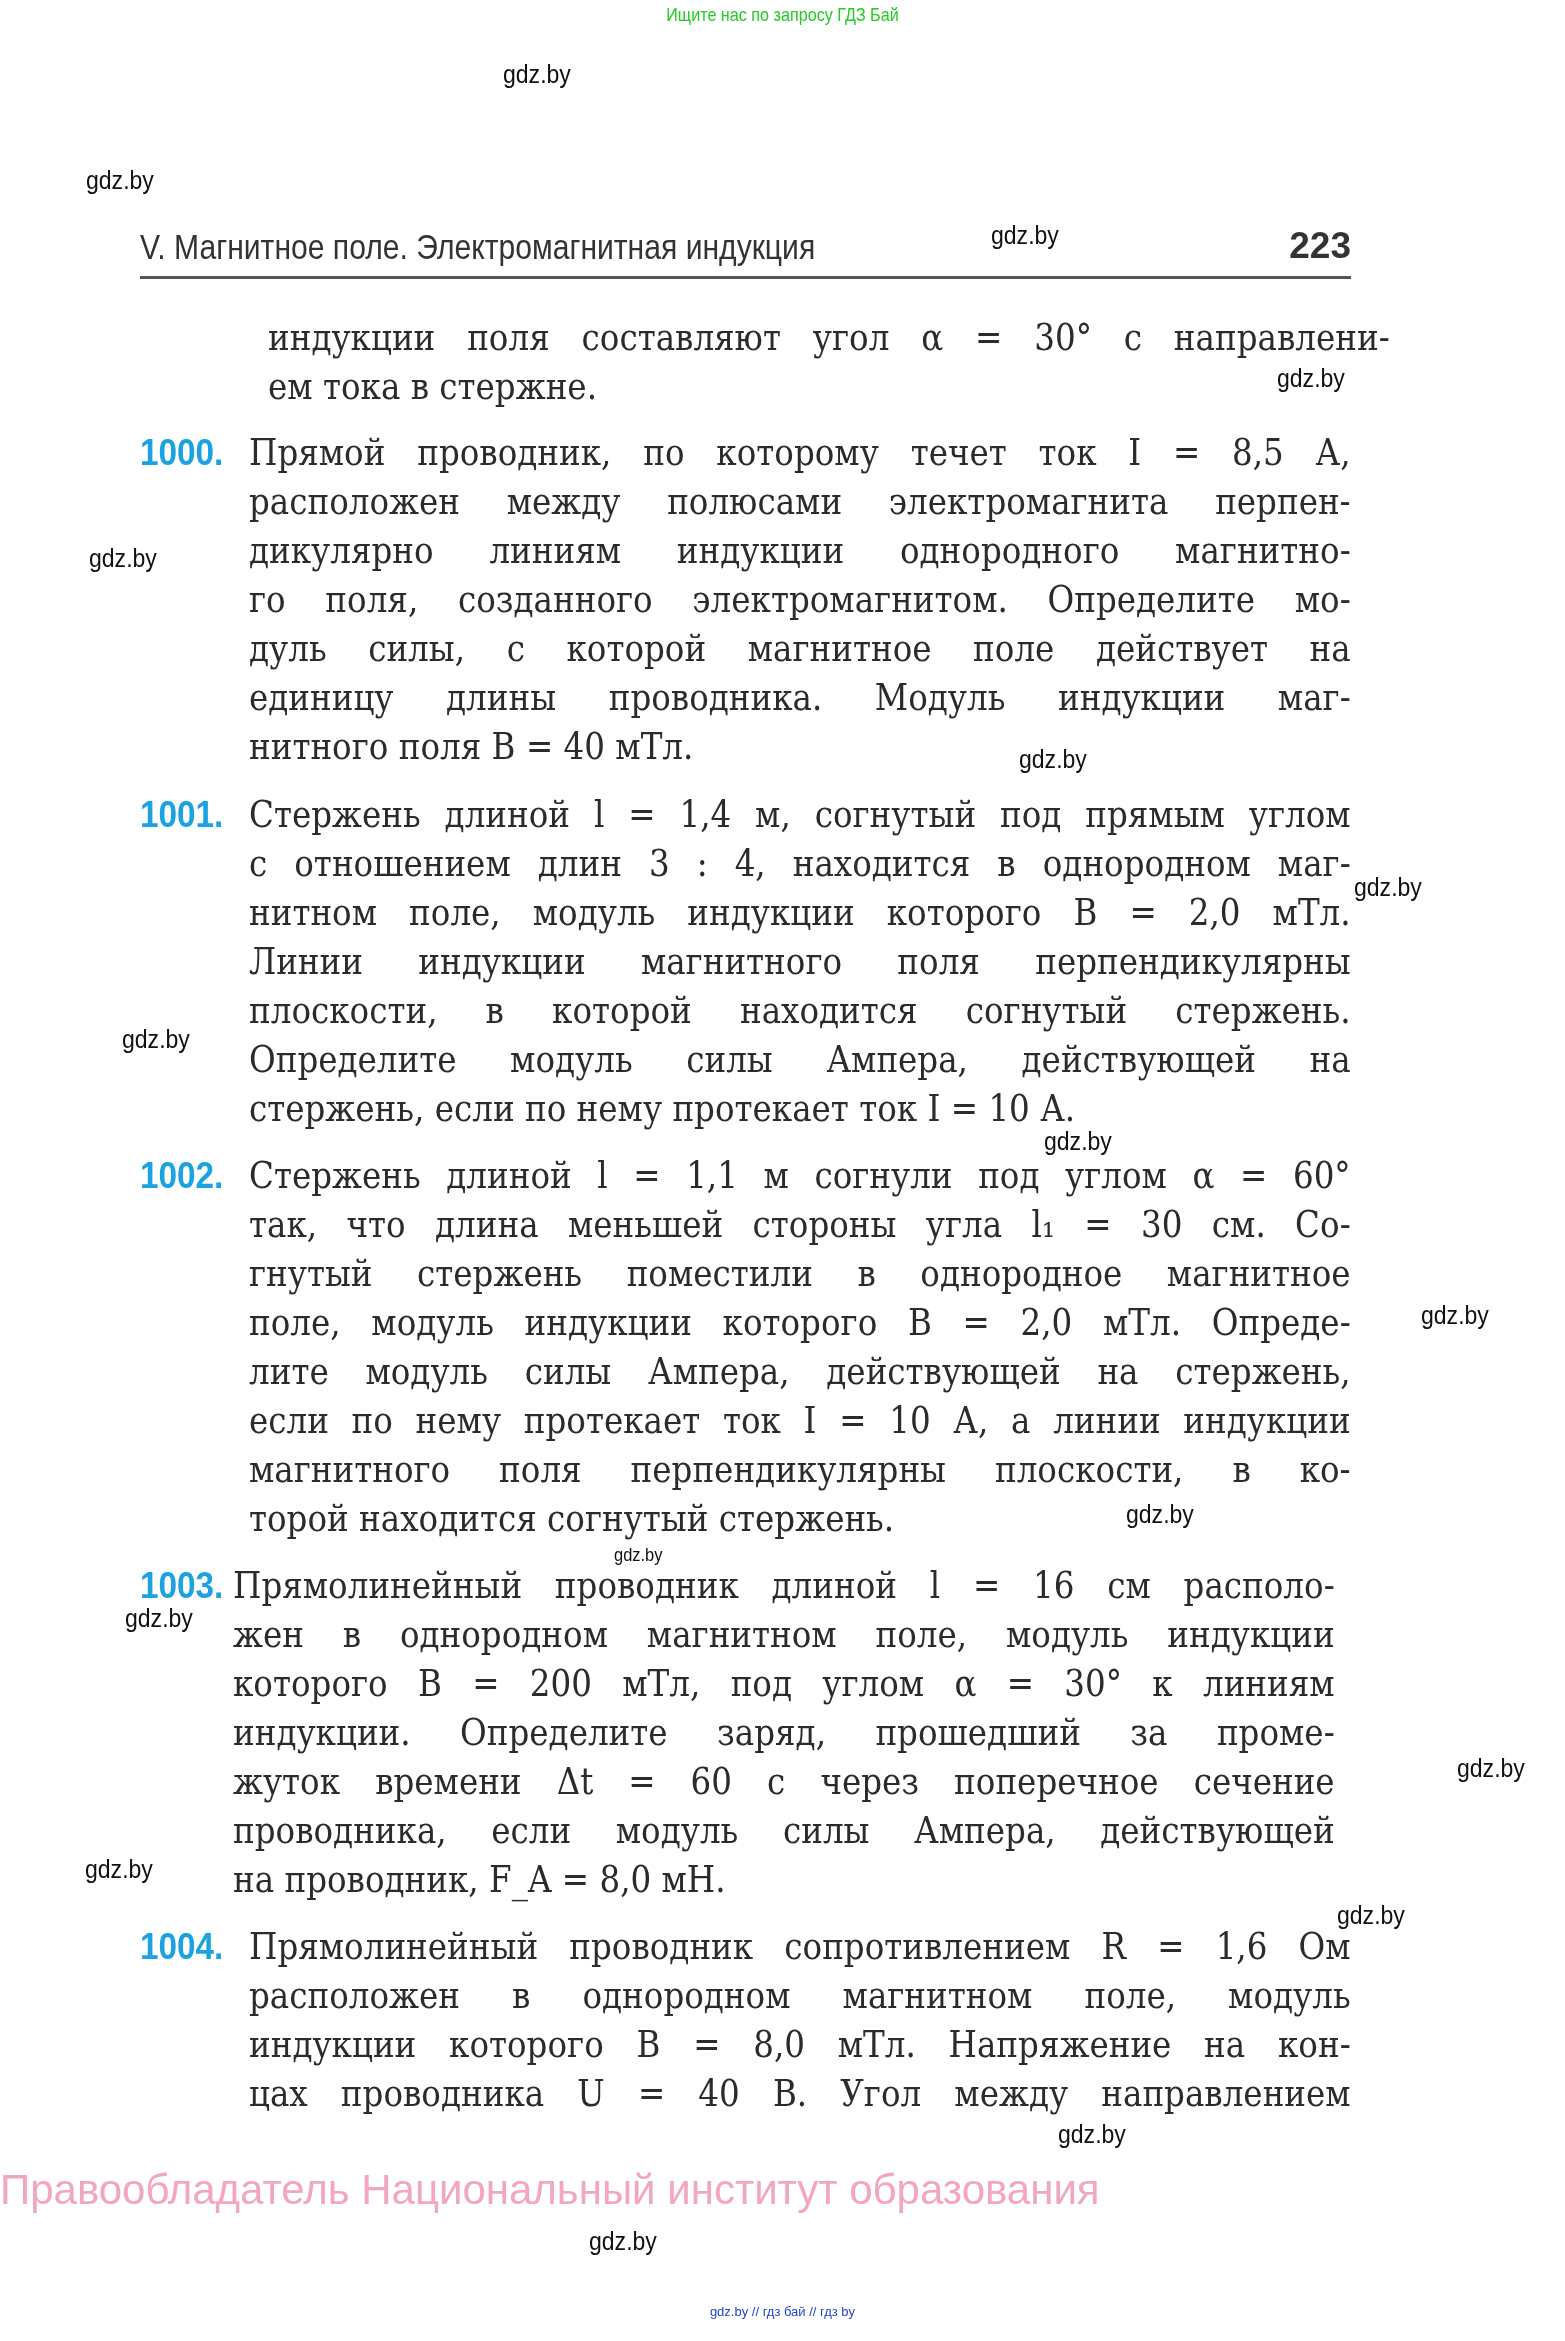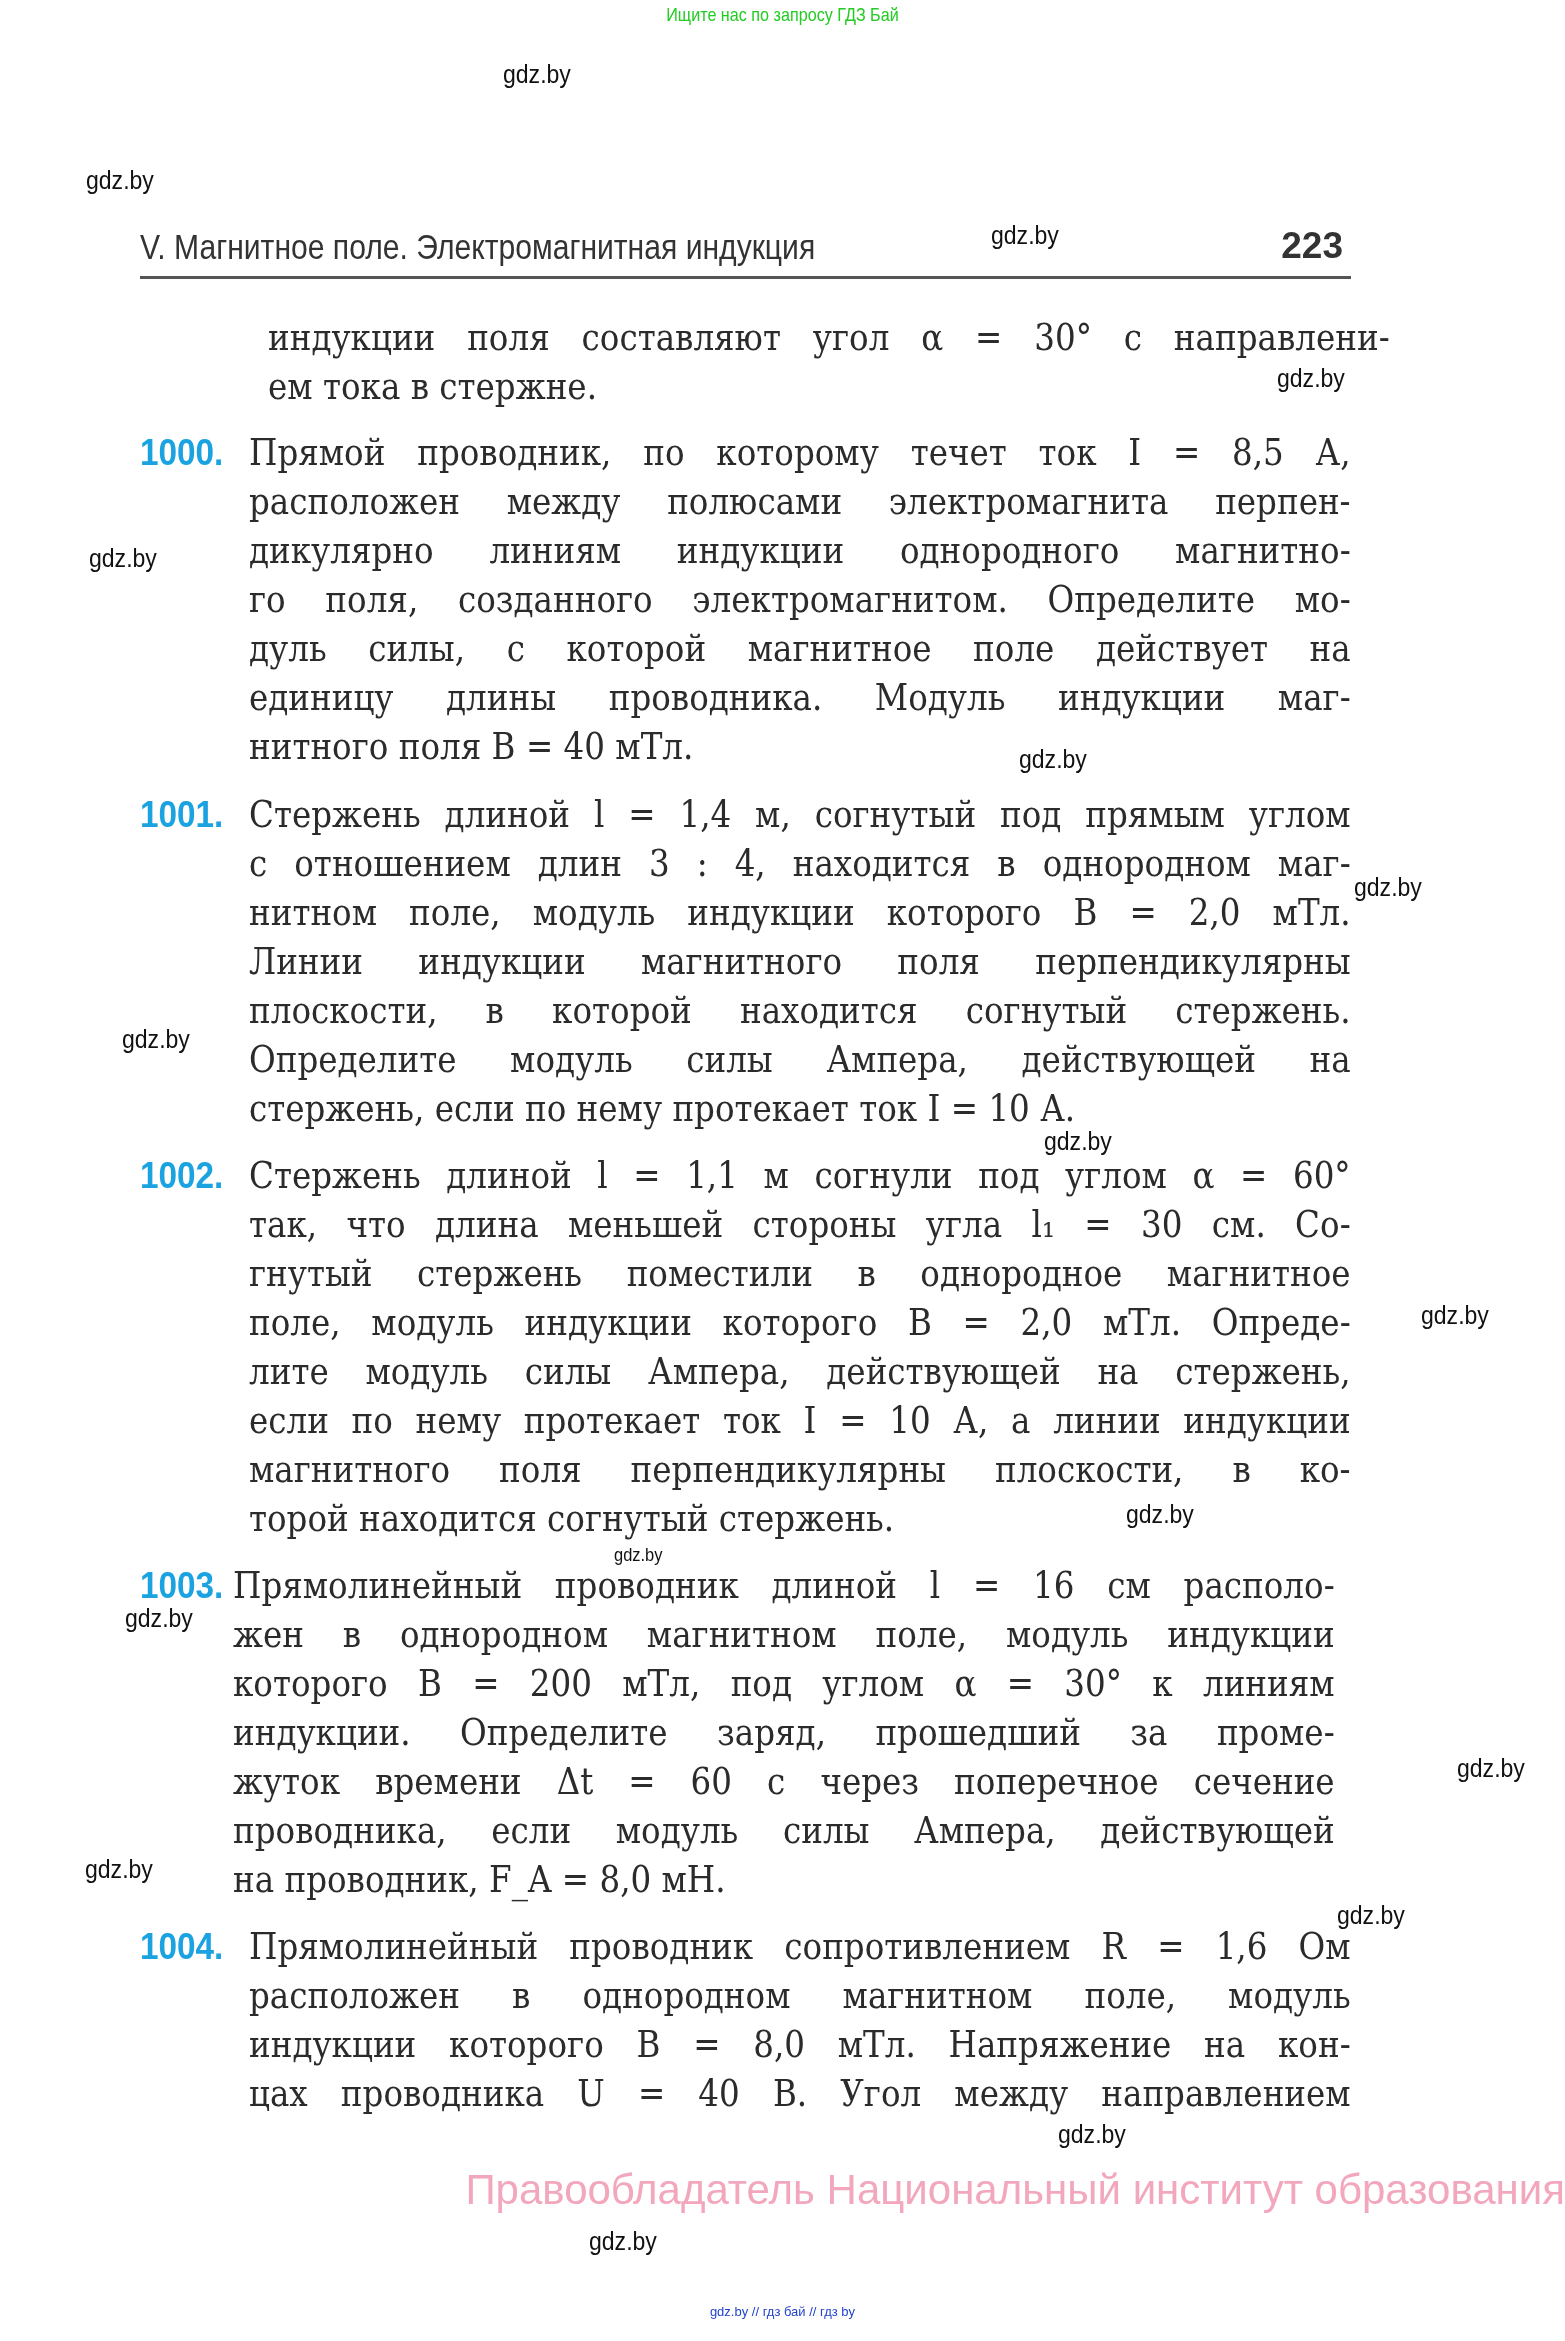--- a/index.html
+++ b/index.html
@@ -2,30 +2,30 @@
 <html style="font-size:14.6px"><head>
 <meta charset="utf-8">
 <style>
   html, body { margin: 0; padding: 0; background: #ffffff; }
   body { width: 1565px; height: 2342px; position: relative; overflow: hidden; font-family: "DejaVu Serif", serif; color: #2b2b2b; }
   .abs { position: absolute; }
   .top-note { top: 3.7px; left: 0; width: 1565px; text-align: center; font-family: "Liberation Sans", sans-serif; font-size: 19px; color: #22cc22; transform: scaleX(0.85); transform-origin: 50% 0; }
   .wm { font-family: "Liberation Sans", sans-serif; font-size: 25.6px; color: #111; transform: scaleX(0.9); transform-origin: 0 0; }
   .header { left: 140px; top: 225px; width: 1211px; height: 51px; }
   .header-title { position: absolute; left: 0; top: 1.8px; font-family: "Liberation Sans", sans-serif; font-size: 35px; color: #333; transform: scaleX(0.86); transform-origin: 0 0; white-space: nowrap; }
-  .page-num { position: absolute; right: 8px; top: 0; font-family: "Liberation Sans", sans-serif; font-weight: bold; font-size: 37px; color: #333; }
+  .page-num { position: absolute; right: 0; top: 0; font-family: "Liberation Sans", sans-serif; font-weight: bold; font-size: 37px; color: #333; }
   .header-rule { left: 140px; top: 276px; width: 1211px; height: 2.7px; background: #555; }
   .text { left: 228px; width: 1122px; font-size: 37px; line-height: 49px; }
   .line { display: block; white-space: nowrap; text-align: justify; text-align-last: justify; height: 49px; transform: scaleX(0.88); transform-origin: 0 0; width: 113.6%; }
   .line.last { text-align-last: left; }
   .problem { position: absolute; left: 140px; width: 1211px; }
   .pnum { position: absolute; left: 0; top: 0; font-family: "Liberation Sans", sans-serif; font-weight: bold; font-size: 37px; line-height: 49px; color: #1aa3e0; transform: scaleX(0.9); transform-origin: 0 0; }
   .pbody { position: absolute; left: 109px; top: 0; width: 1102px; }
   .plain { position: absolute; left: 228px; width: 1122px; margin-left: 40px; }
-  .copyright { left: 0; top: 2166px; width: 1565px; text-align: right; font-family: "Liberation Sans", sans-serif; font-size: 42px; color: #f2a7bd; }
+  .copyright { left: 0; top: 2166px; width: 1565px; text-align: left; font-family: "Liberation Sans", sans-serif; font-size: 42px; color: #f2a7bd; }
   .footer { left: 0; top: 2304px; width: 1565px; text-align: center; font-family: "Liberation Sans", sans-serif; font-size: 13px; color: #2244cc; }
 </style>
 </head>
 <body>
 
 <div class="abs top-note">Ищите нас по запросу ГДЗ Бай</div>
 
 <div class="abs wm" style="left:503px;top:60px">gdz.by</div>
 <div class="abs wm" style="left:86px;top:166px">gdz.by</div>
 <div class="abs wm" style="left:991px;top:221px">gdz.by</div>

